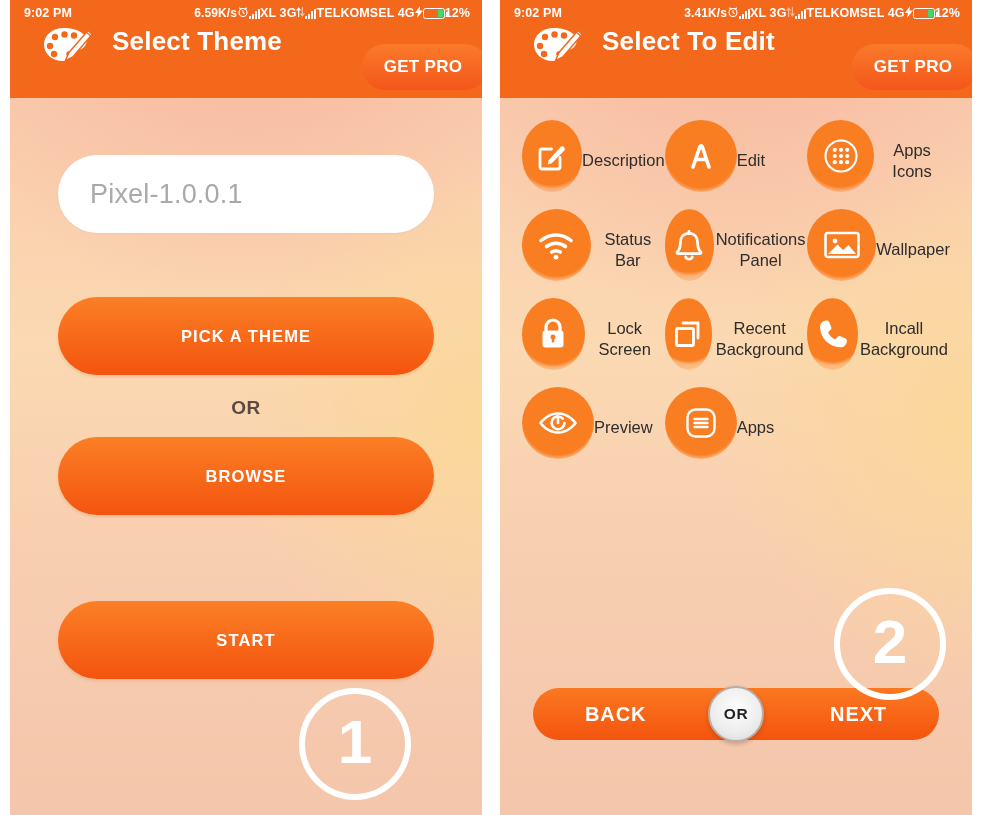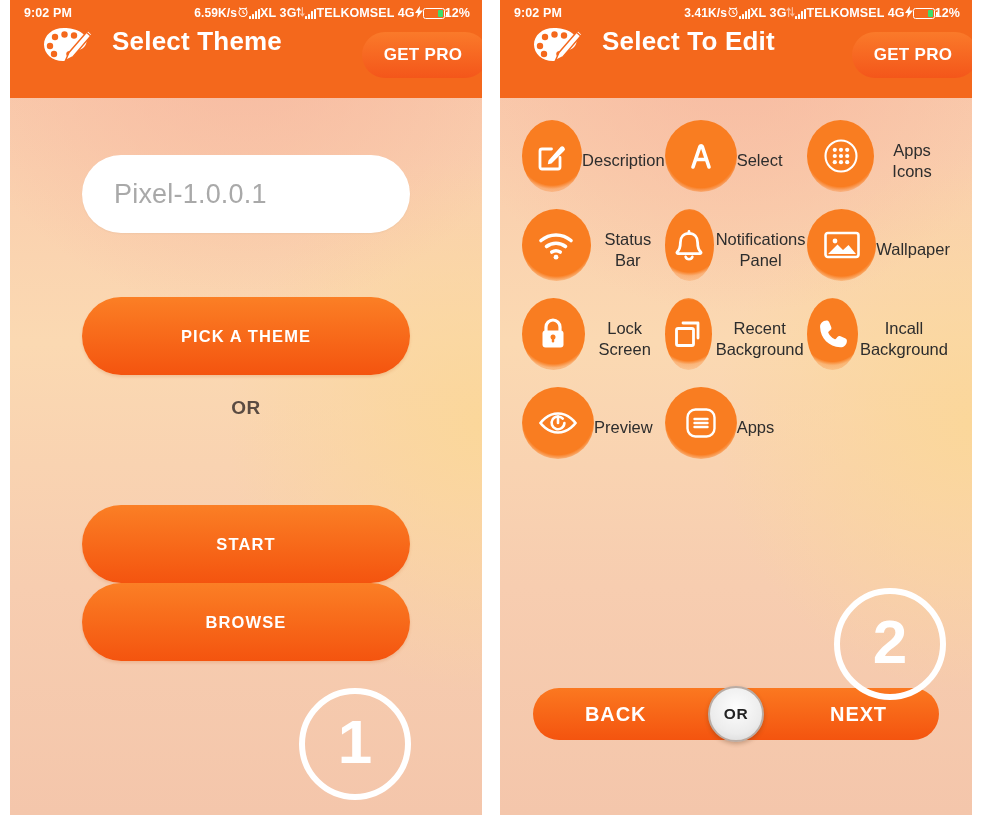--- a/index.html
+++ b/index.html
@@ -44,29 +44,29 @@
   
   .appbar{
     position:relative;height:72px;background:#f4681c;
     display:flex;align-items:flex-start;padding:0 0 0 32px;box-sizing:border-box;
   }
   .logo{width:52px;height:40px;flex:0 0 auto;}
   .appbar h1{
     margin:0 0 0 18px;color:#fff;font-size:26px;font-weight:bold;letter-spacing:.2px;
   }
   .getpro{
-    position:absolute;right:-6px;top:6px;height:46px;min-width:126px;
+    position:absolute;right:-6px;top:18px;height:46px;min-width:126px;
     background:linear-gradient(180deg,#fa7a2a 0%, #f4561a 100%);
     border-radius:23px;border:none;color:#fff;font-size:17px;font-weight:bold;
     letter-spacing:.3px;display:flex;align-items:center;justify-content:center;
     padding:0 18px 0 14px;box-sizing:border-box;font-family:inherit;
   }
 
   
-  .lbody{position:relative;padding:0 72px;box-sizing:border-box;}
+  .lbody{position:relative;padding:0 48px;box-sizing:border-box;}
   .themefield{
     margin-top:57px;height:78px;background:#fff;border-radius:39px;
     display:flex;align-items:center;padding:0 32px;box-sizing:border-box;
     color:#a9a9a9;font-size:27px;letter-spacing:.2px;
     box-shadow:0 1px 2px rgba(0,0,0,.04);
   }
   .bigbtn{
     height:78px;border-radius:39px;border:none;width:100%;
     background:linear-gradient(180deg,#fb7f25 0%, #f4540f 100%);
     color:#fff;font-size:16.5px;font-weight:bold;letter-spacing:1.1px;
@@ -199,23 +199,23 @@
       <button class="getpro">GET PRO</button>
     </div>
 
     <div class="lbody">
       <div class="themefield" title="Pixel-1.0.0.1">Pixel-1.0.0.1</div>
 
       <button class="bigbtn btn-pick">PICK A THEME</button>
 
       <div class="or">OR</div>
 
+      <button class="bigbtn btn-browse">BROWSE</button>
+
       <button class="bigbtn btn-start">START</button>
-
-      <button class="bigbtn btn-browse">BROWSE</button>
     </div>
   </div>
 
   <div class="phone right">
 
     <div class="statusbar">
       <div class="sb-time">9:02 PM</div>
       <div class="sb-right">
         <span class="sb-net">3.41K/s</span>
         <span class="ico">
@@ -287,21 +287,21 @@
           <div class="lbl">Description</div>
         </div>
 
         <div class="cell">
           <div class="bub">
             <svg width="36" height="36" viewBox="0 0 36 36">
                 <path d="M10 29 17 8.5a1.2 1.2 0 0 1 2.2 0L26 29" fill="none" stroke="#fff" stroke-width="3.6" stroke-linecap="round"></path>
                 <path d="M13.2 21.5h9.6" stroke="#fff" stroke-width="3.4" stroke-linecap="round"></path>
               </svg>
           </div>
-          <div class="lbl">Select</div>
+          <div class="lbl">Edit</div>
         </div>
 
         <div class="cell">
           <div class="bub">
             <svg width="38" height="38" viewBox="0 0 38 38">
                 <circle cx="19" cy="19" r="15.5" fill="none" stroke="#fff" stroke-width="2.1"></circle>
                 <g fill="#fff">
                   <circle cx="12.8" cy="12.8" r="2.1"></circle>
                   <circle cx="19" cy="12.8" r="2.1"></circle>
                   <circle cx="25.2" cy="12.8" r="2.1"></circle>

